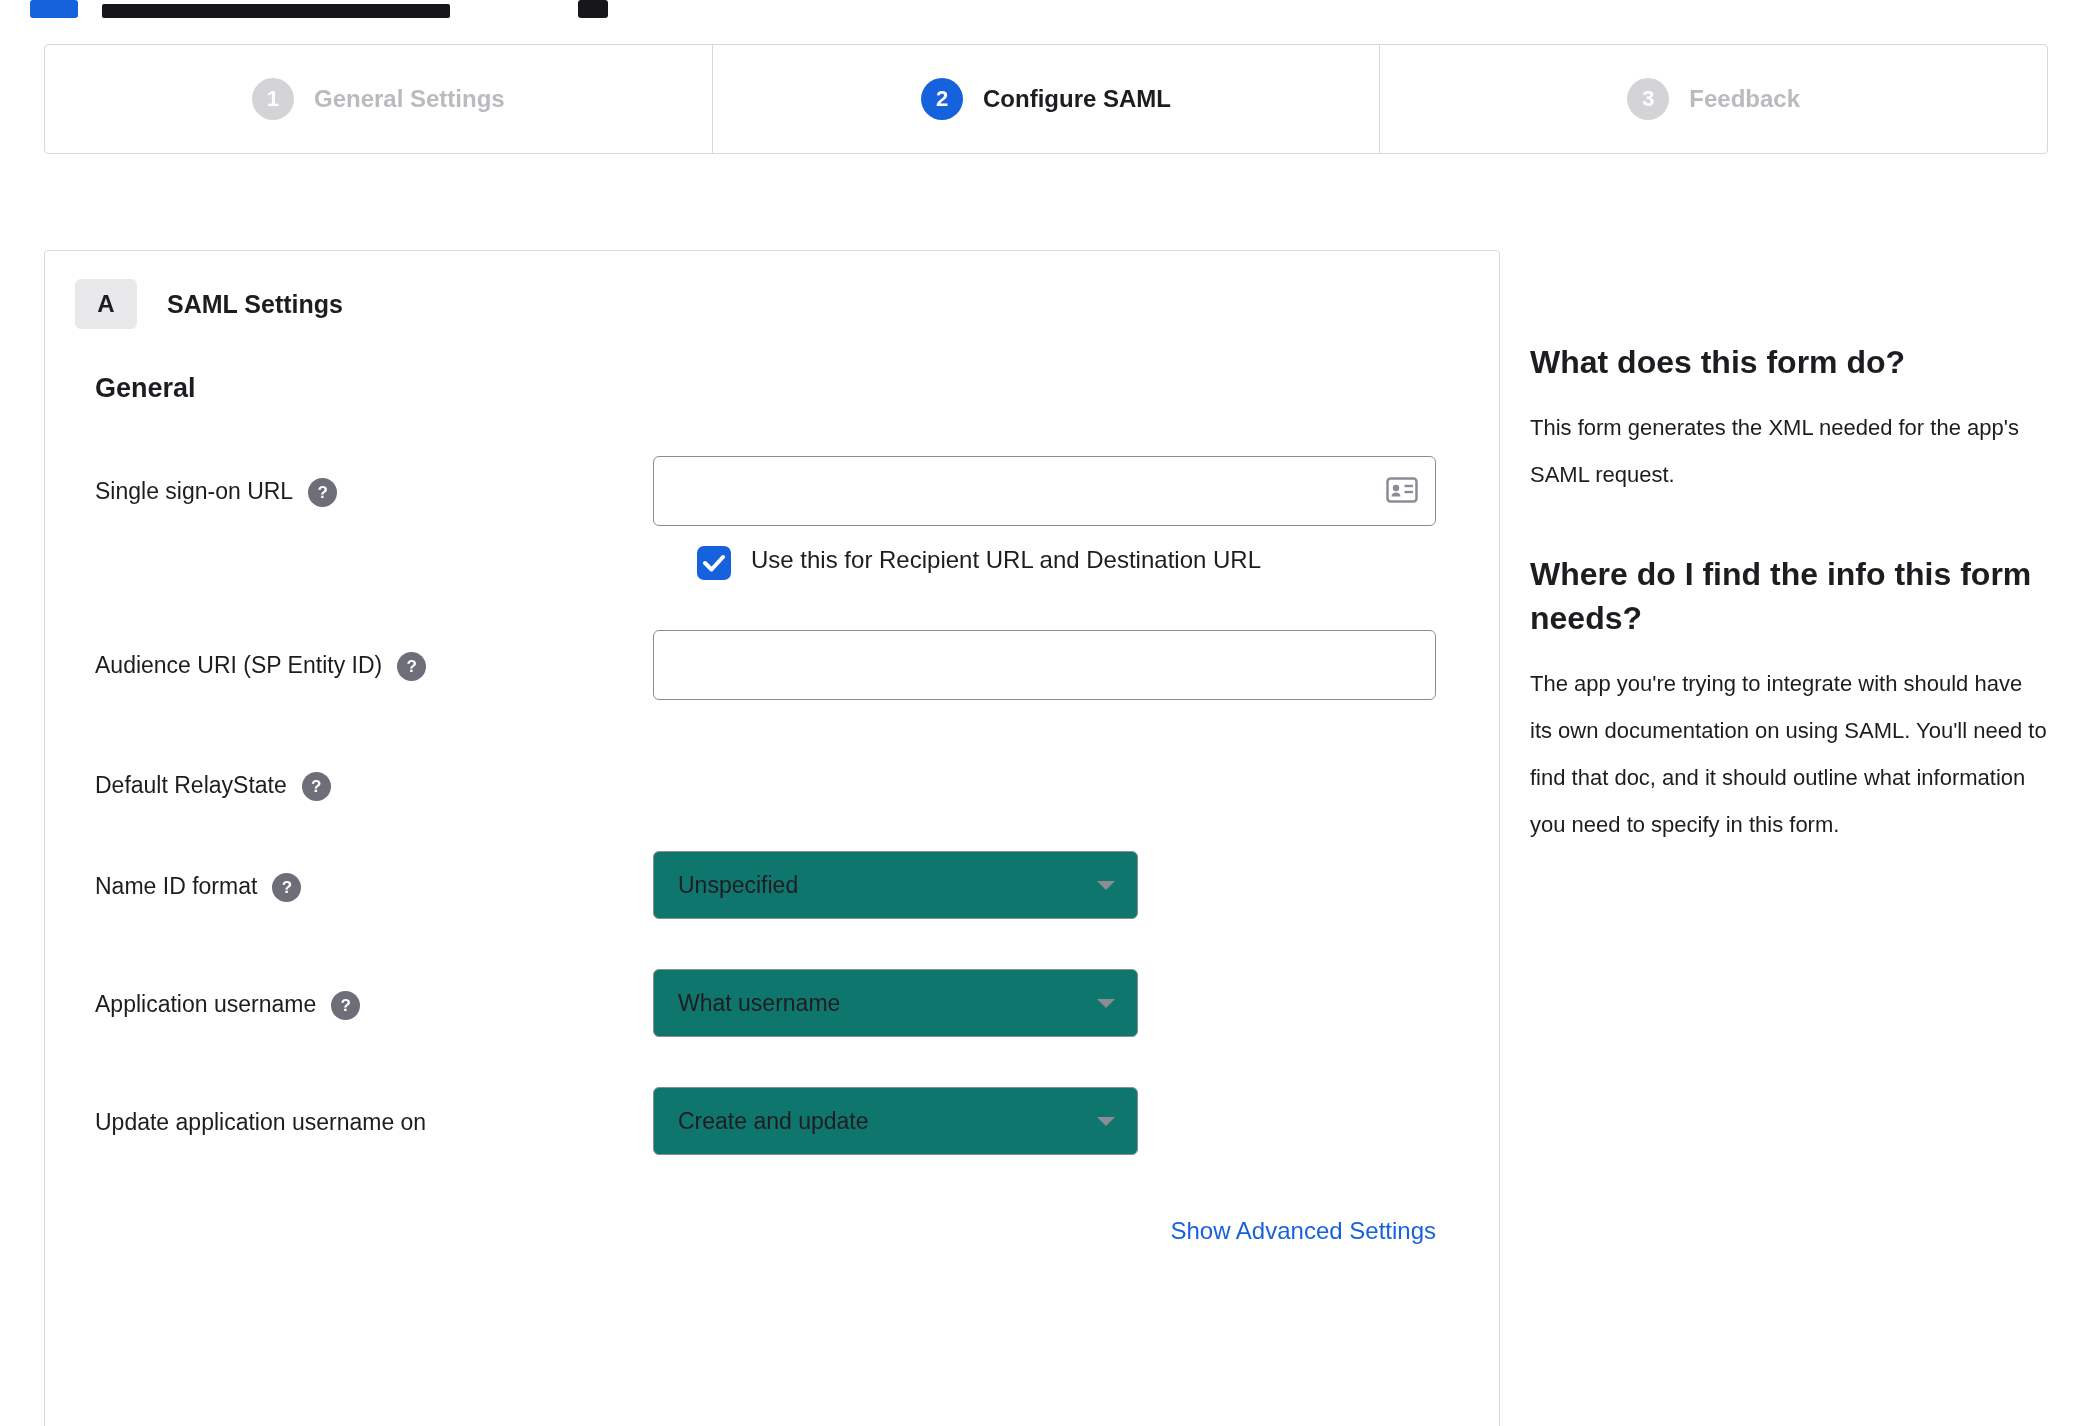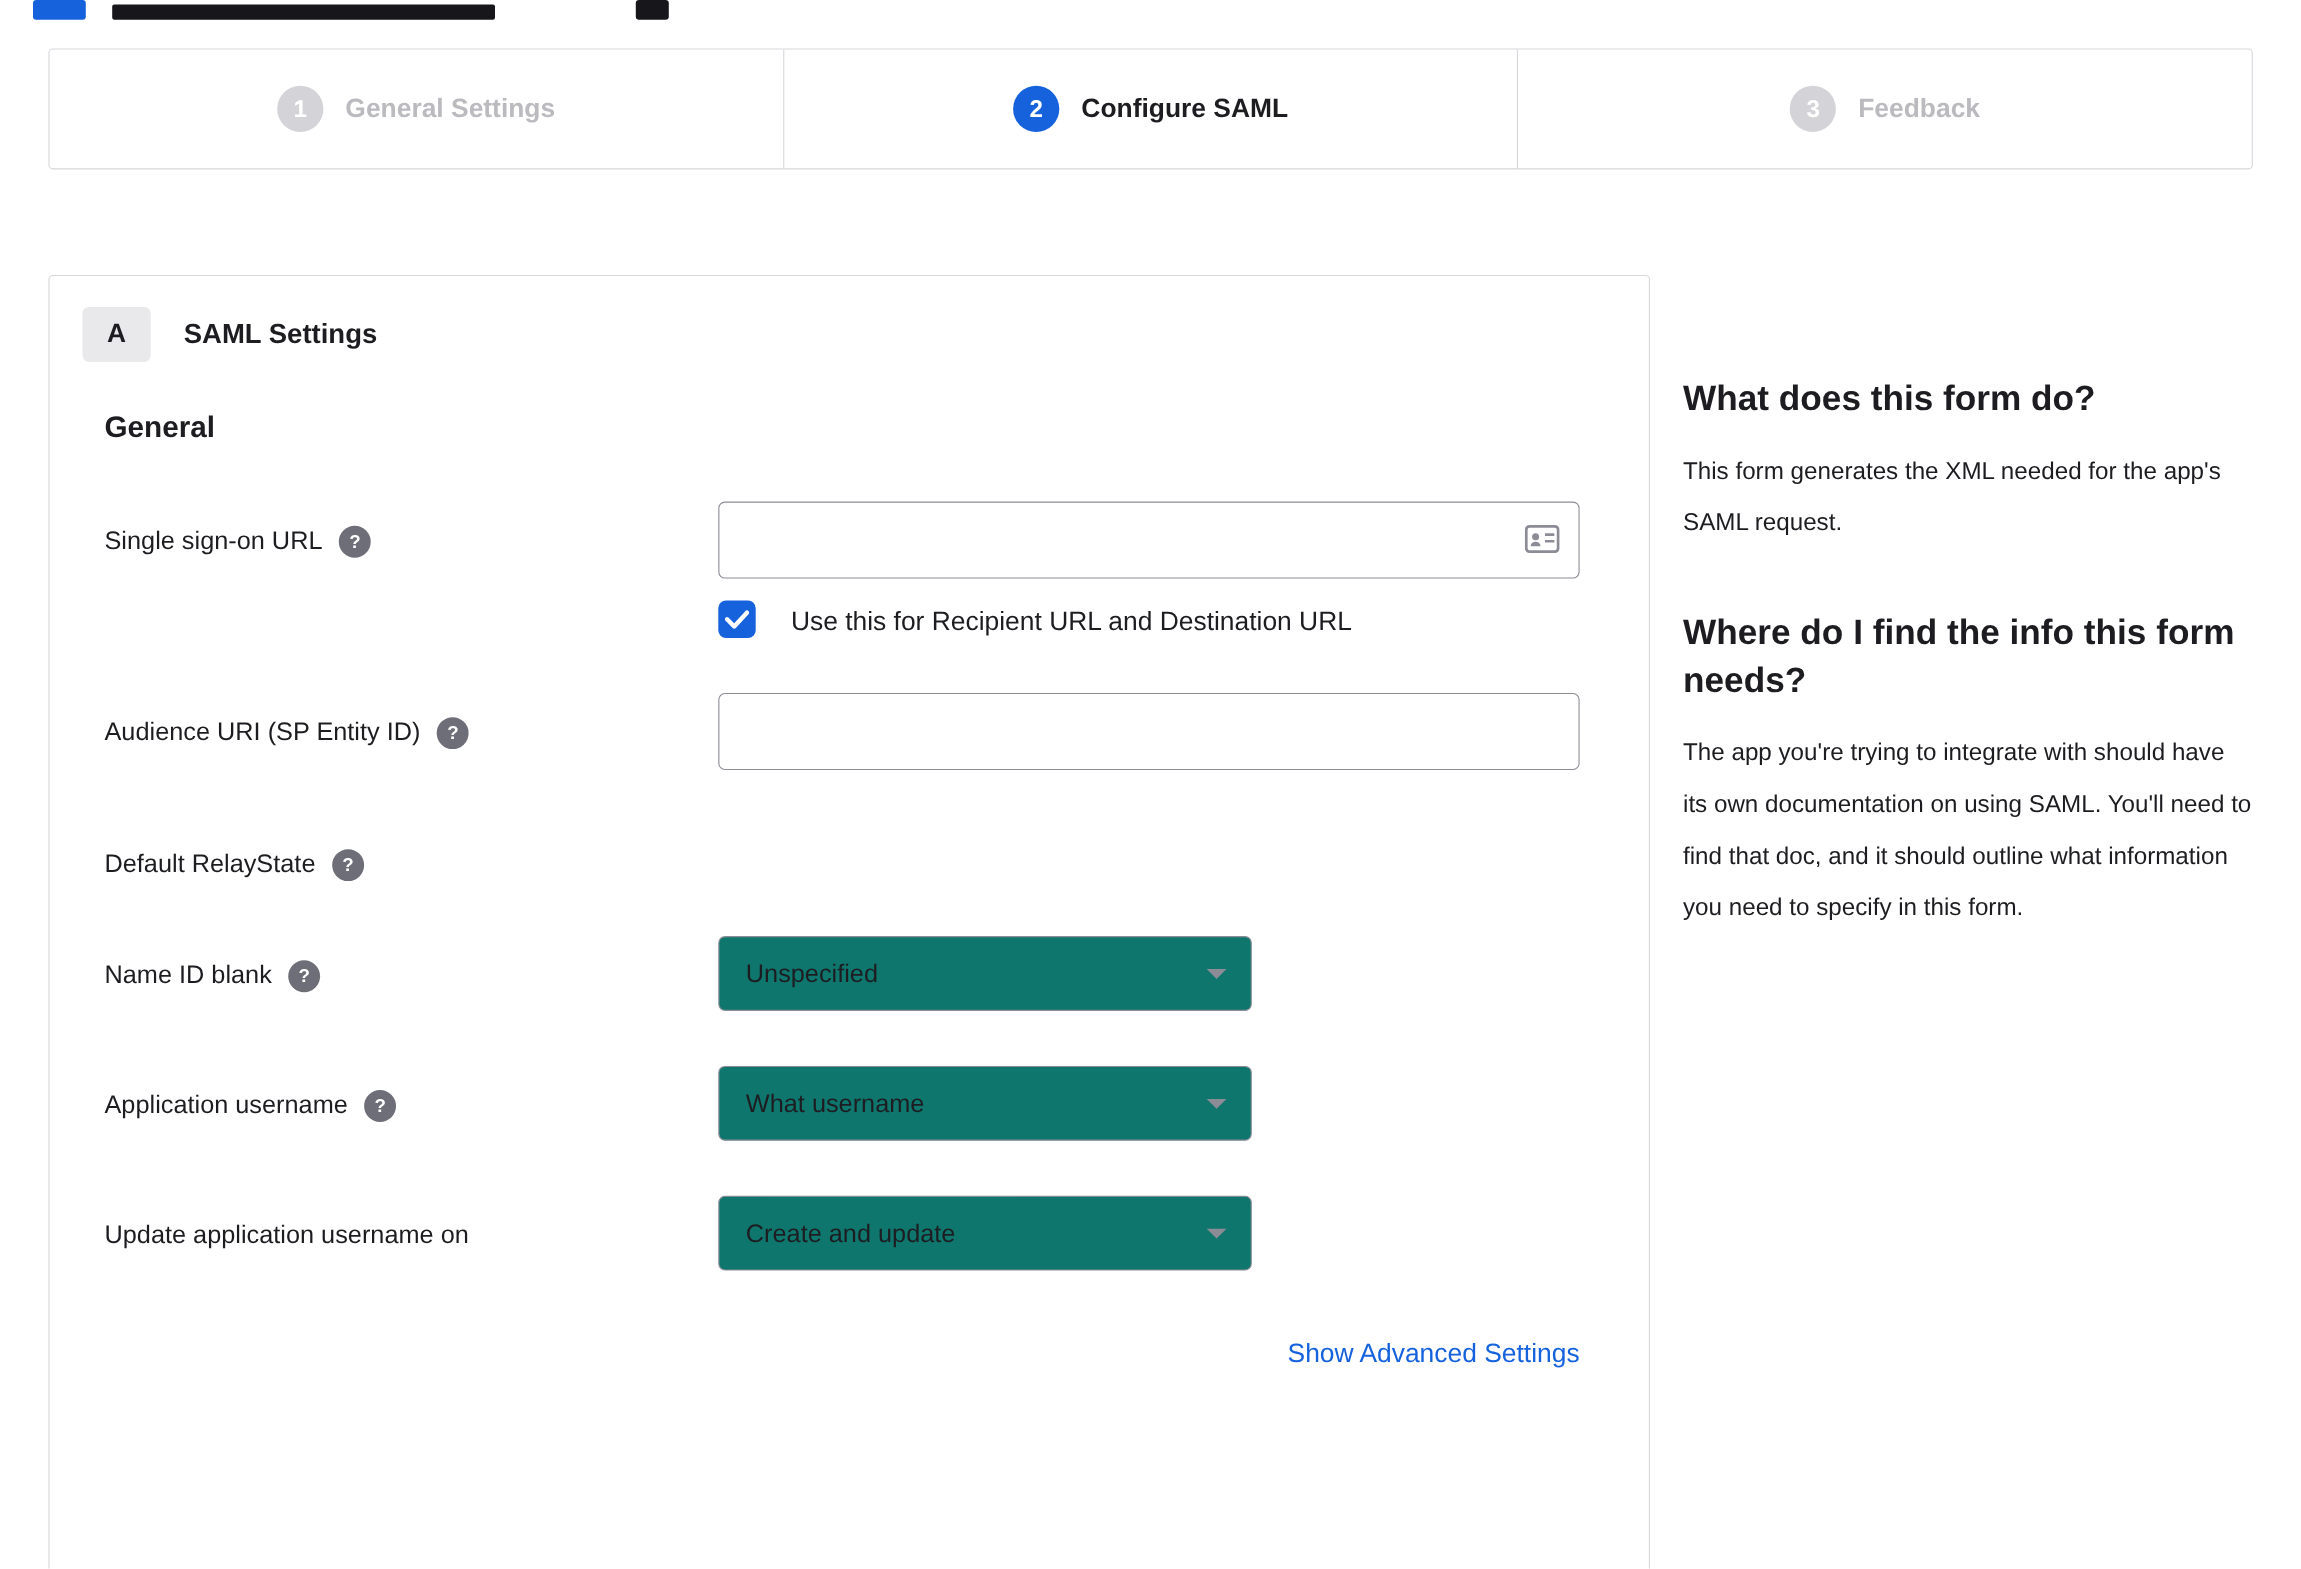--- a/index.html
+++ b/index.html
@@ -79,21 +79,21 @@
   .input-wrap { position: relative; width: 783px; }
   .text-input {
     width: 783px; height: 70px;
     border: 1px solid #8c8c96; border-radius: 6px;
     font-size: 23px; font-family: "Liberation Sans", sans-serif;
     padding: 0 62px 0 22px; background: #fff; color: #1d1d21;
     outline: none;
   }
   .input-icon { position: absolute; right: 18px; top: 21px; width: 32px; height: 26px; }
 
-  .checkbox-row { display: flex; align-items: flex-end; gap: 32px; margin-top: 20px; }
+  .checkbox-row { display: flex; align-items: flex-start; gap: 20px; margin-top: 20px; margin-left: 44px; }
   .checkbox {
     width: 34px; height: 34px; border-radius: 7px;
     background: #1662dd; display: flex; align-items: center; justify-content: center;
     cursor: pointer; flex: 0 0 auto;
   }
   .checkbox-label { font-size: 24px; }
 
   .helper { margin-top: 16px; font-size: 23px; color: #8c8c96; }
 
   .select {
@@ -192,21 +192,21 @@
 
       <div class="row">
         <div class="label-cell">
           <span>Default RelayState</span>
           <span class="help-icon"></span>
         </div>
       </div>
 
       <div class="row">
         <div class="label-cell">
-          <span>Name ID blank</span>
+          <span>Name ID format</span>
           <span class="help-icon"></span>
         </div>
         <div class="control-cell">
           <div class="select">
             <span>Unspecified</span>
           </div>
         </div>
       </div>
 
       <div class="row">

